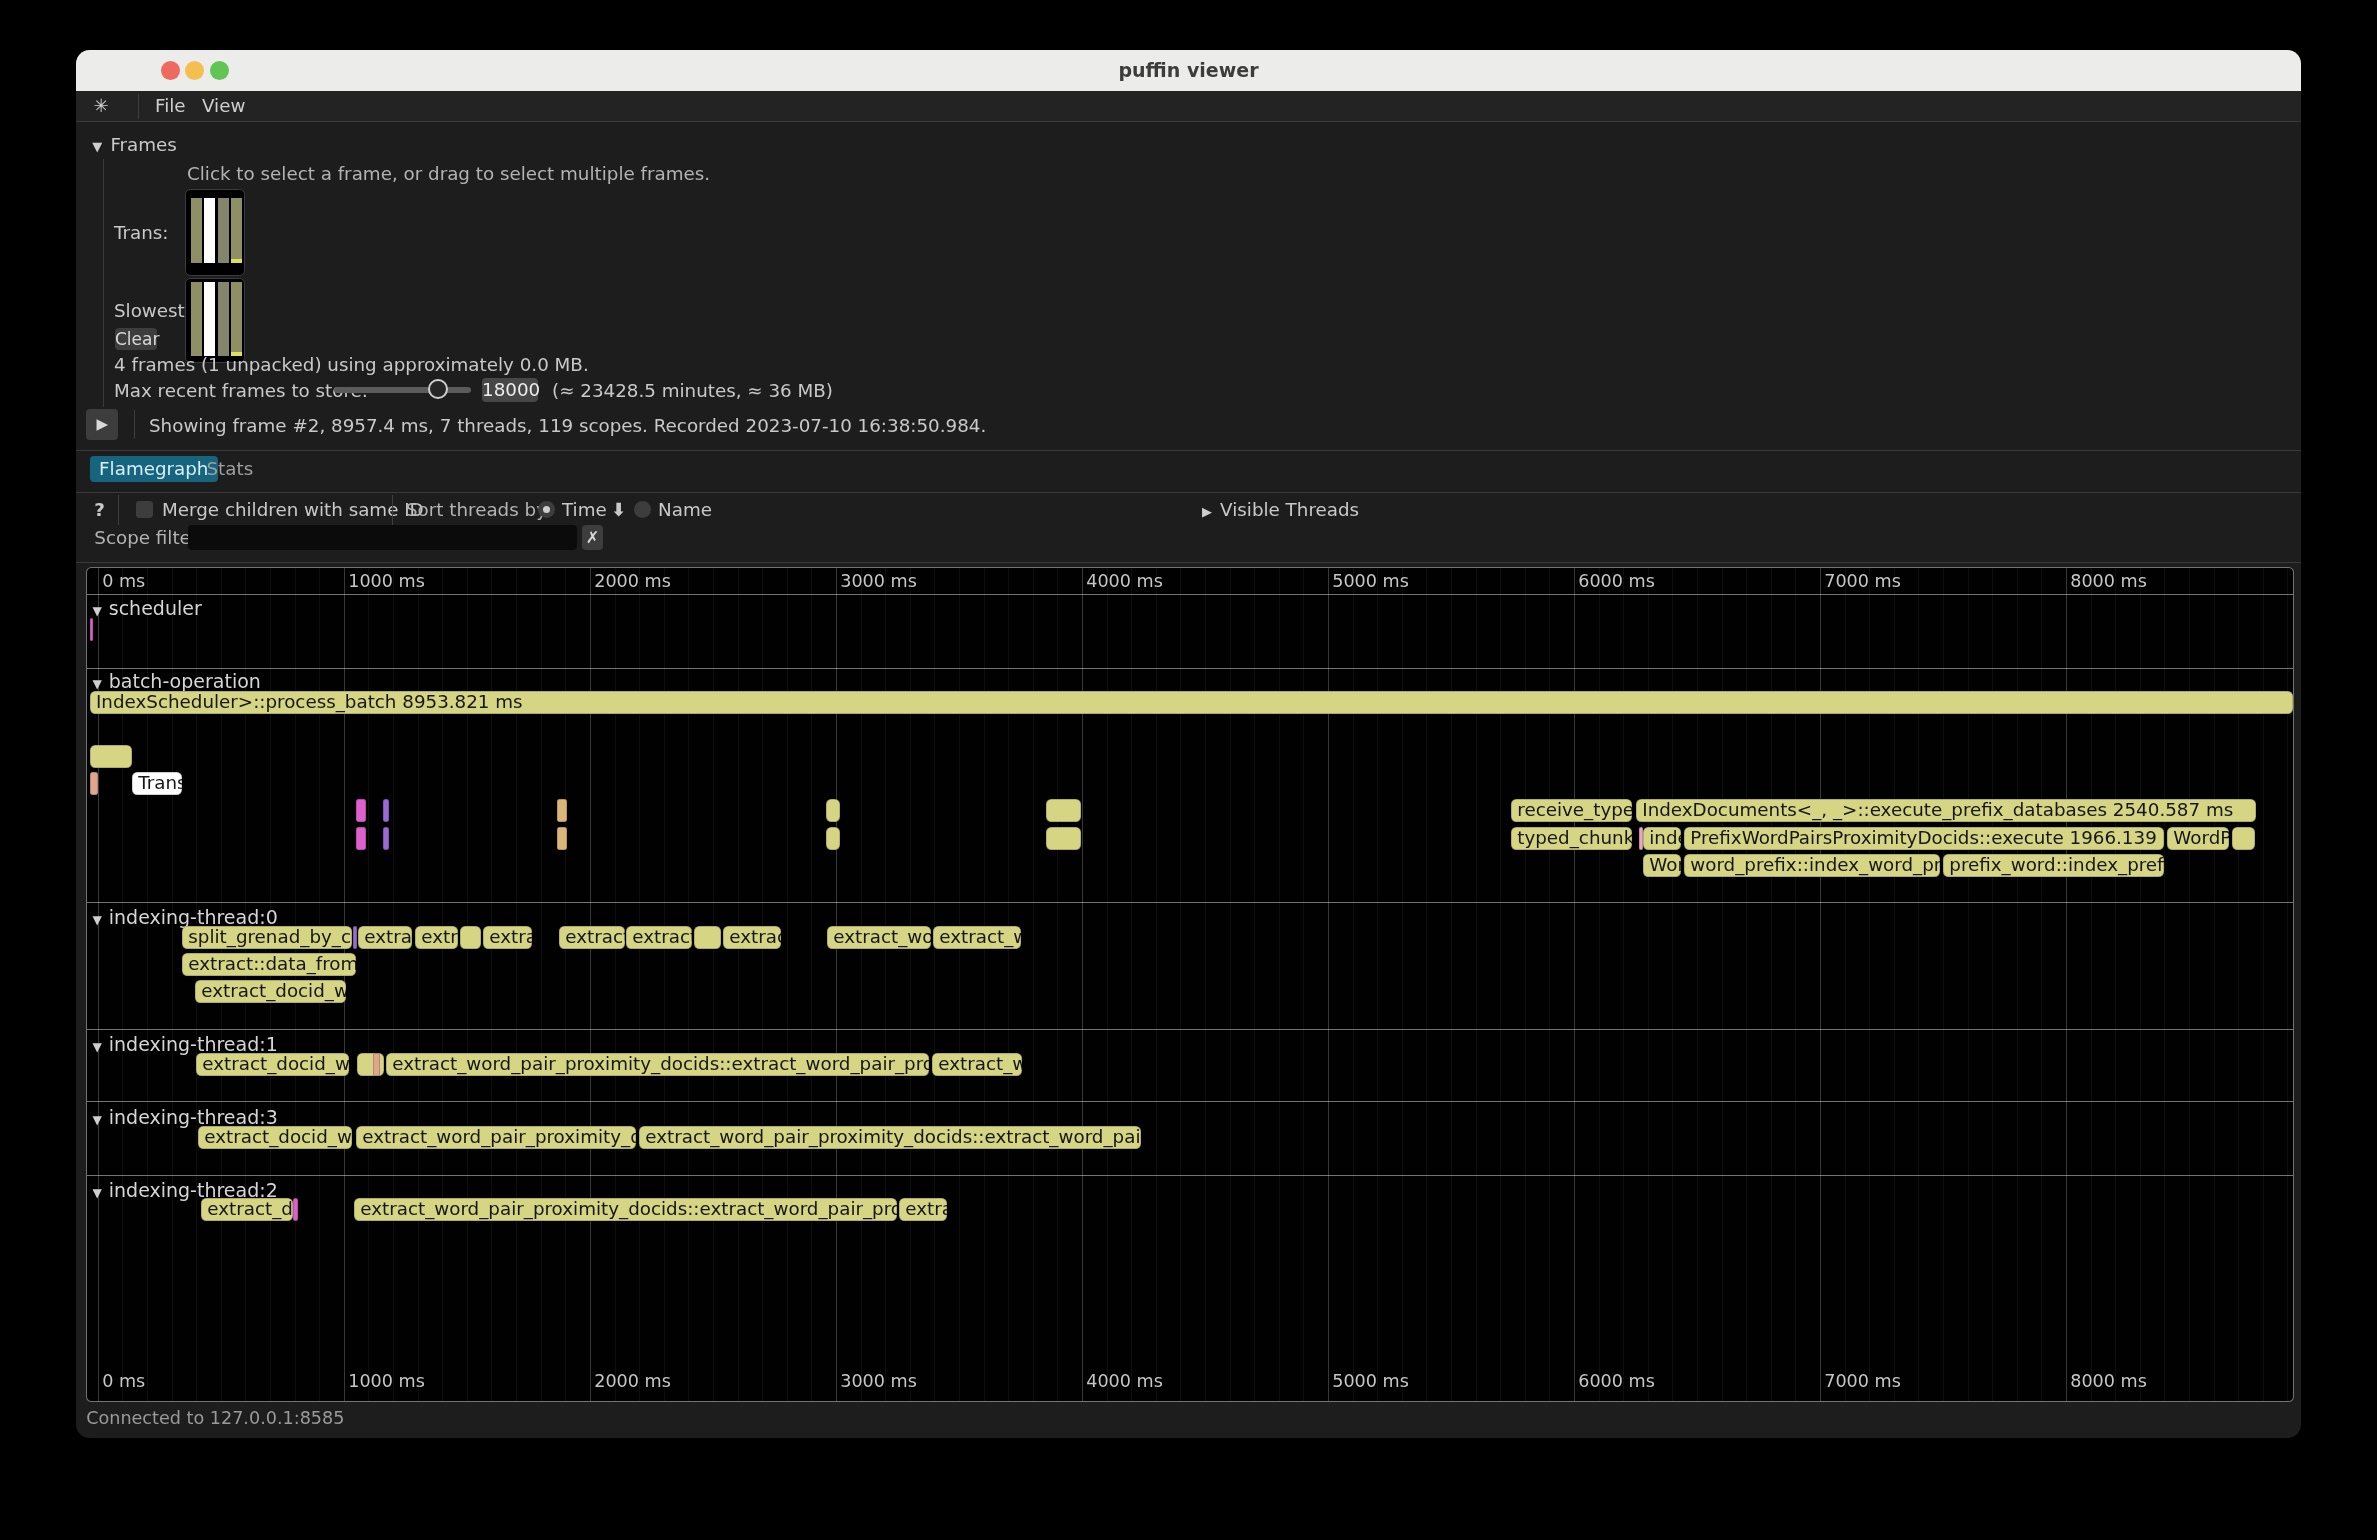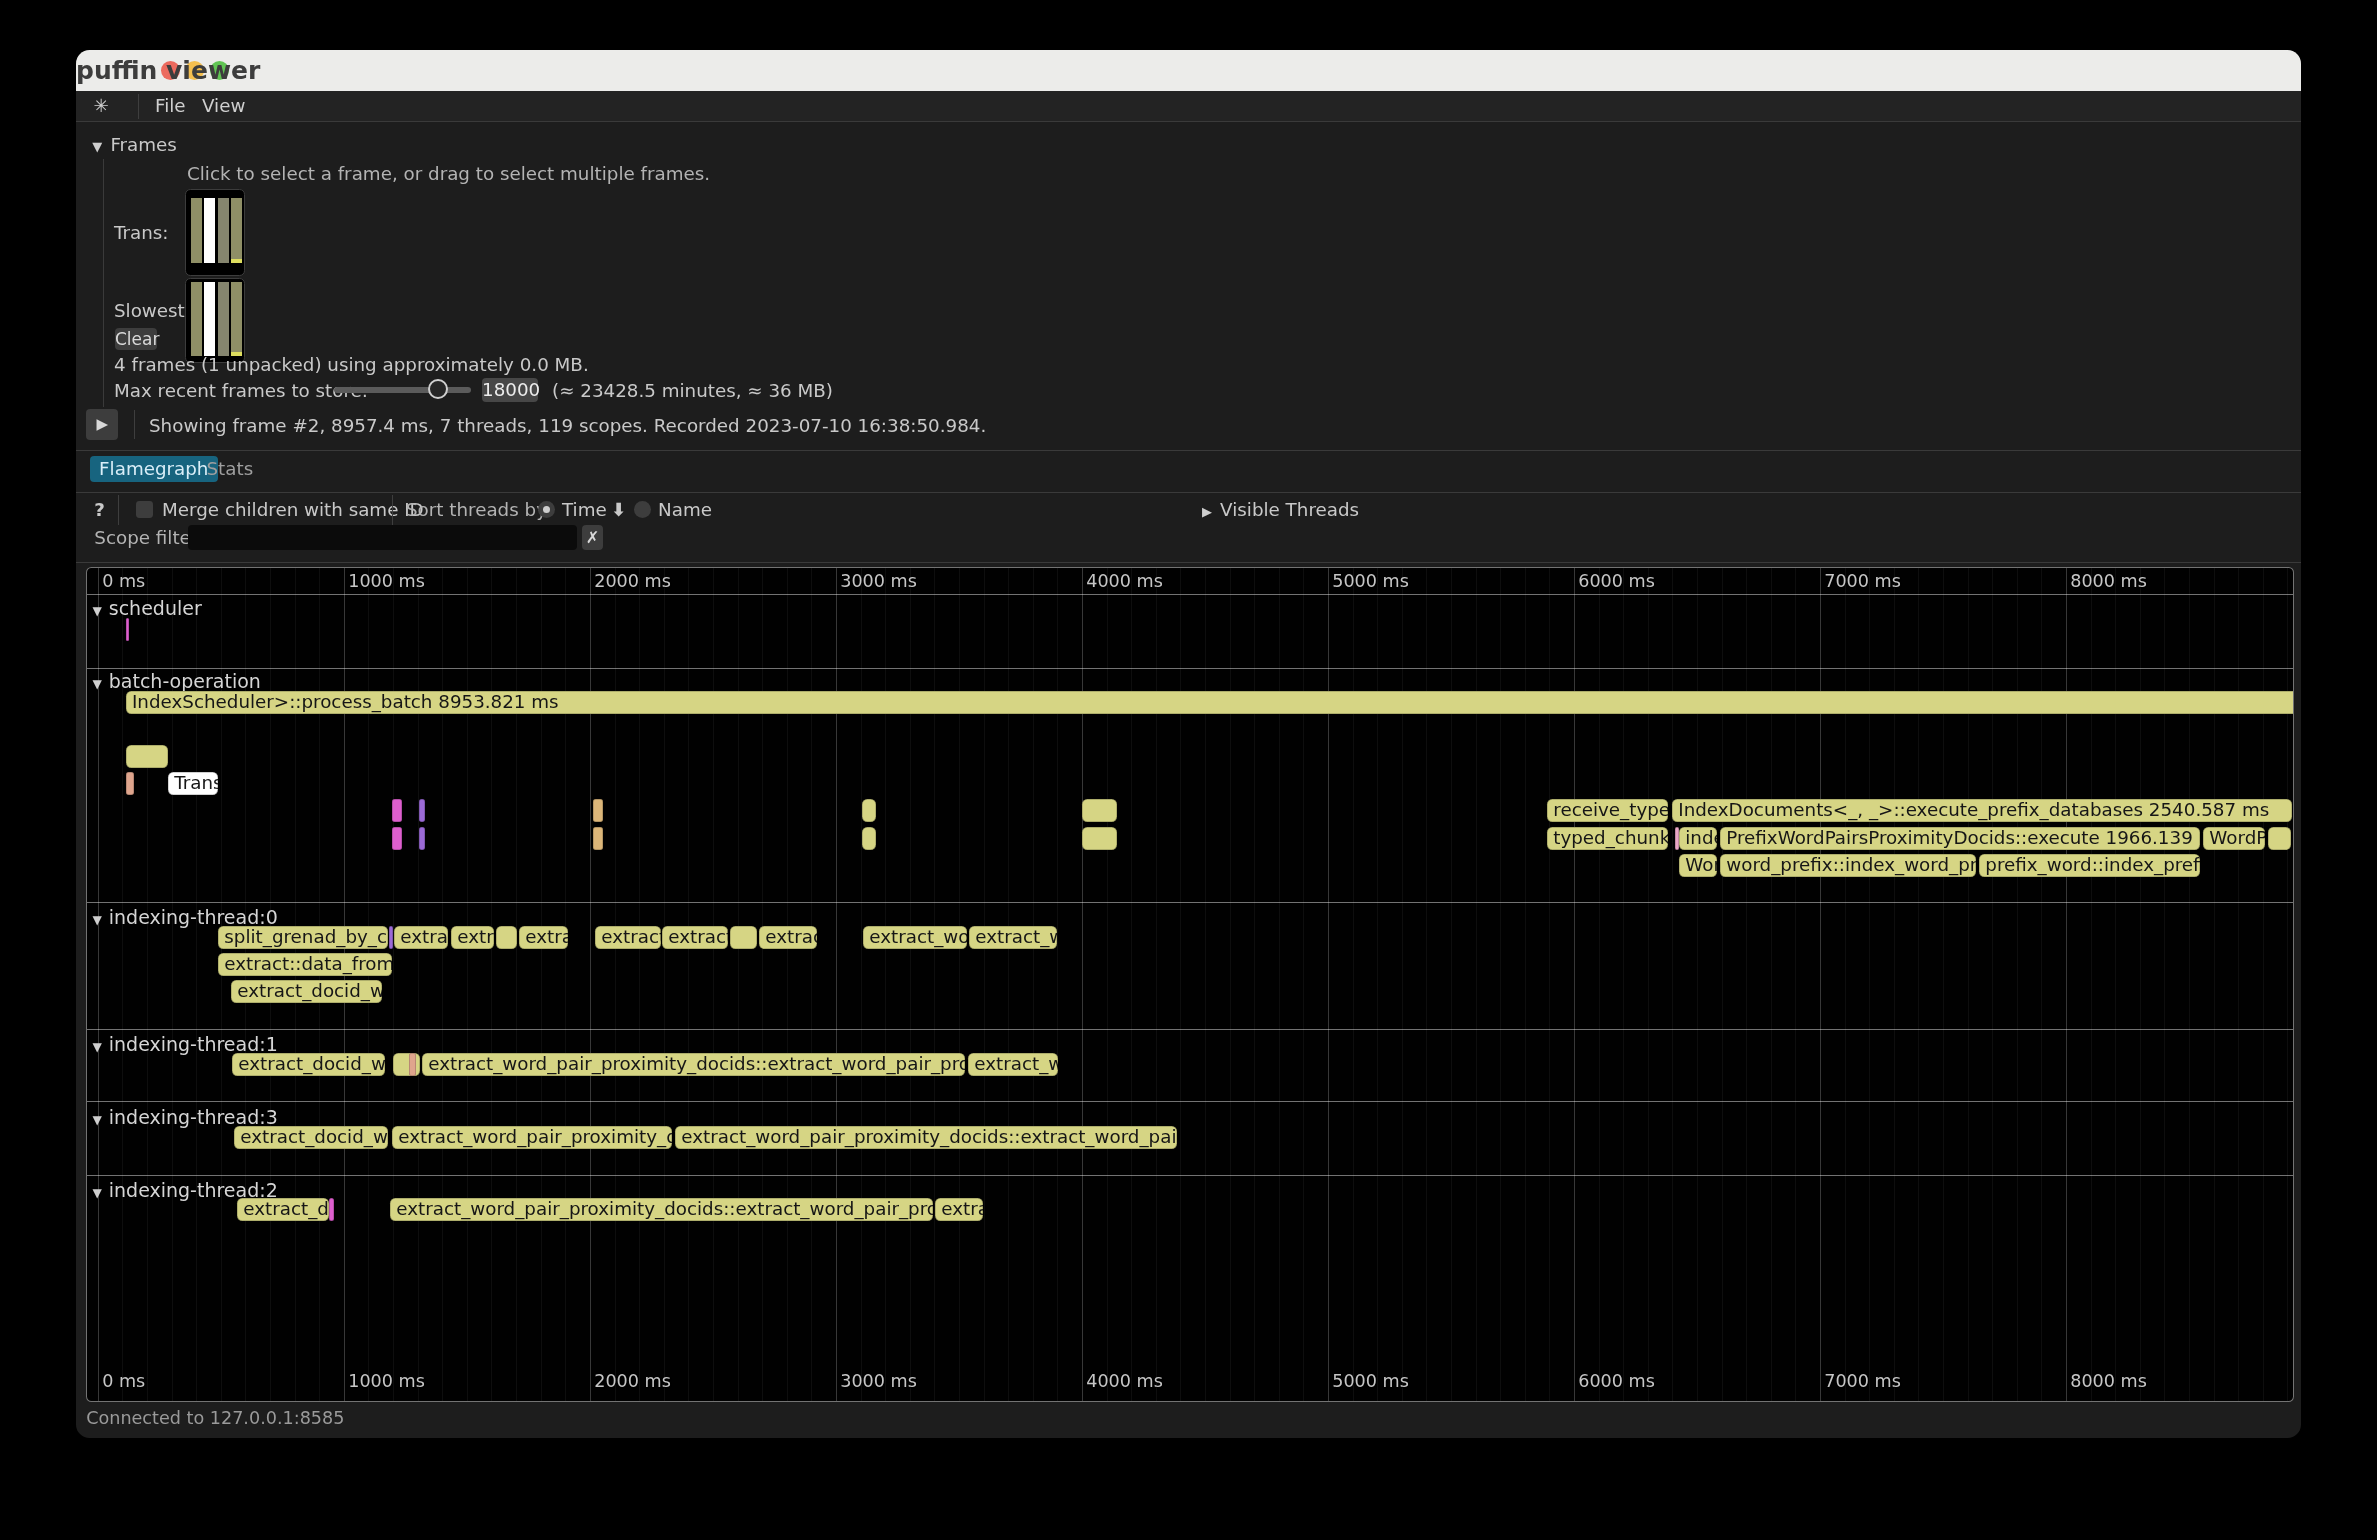--- a/index.html
+++ b/index.html
@@ -5,22 +5,22 @@
   * { margin:0; padding:0; box-sizing:border-box; }
   html,body { width:2377px; height:1540px; background:#000; font-family:"DejaVu Sans", sans-serif; overflow:hidden; }
   .abs { position:absolute; }
   .window {
     position:absolute; left:76px; top:50px; width:2225px; height:1388px;
     background:#1d1d1d; border-radius:13.6px; overflow:hidden;
   }
   
   .titlebar { position:absolute; left:0; top:0; width:100%; height:41px; background:#ececea; }
   .light { position:absolute; top:11px; width:19px; height:19px; border-radius:50%; }
-  .title { position:absolute; left:0; top:0; width:100%; height:41px; text-align:left; line-height:41px;
-           font-size:25px; font-weight:bold; color:#3d3d3d; }
+  .title { position:absolute; left:0; top:0; width:100%; height:41px; text-align:center; line-height:41px;
+           font-size:19px; font-weight:bold; color:#3d3d3d; }
   
   .menubar { position:absolute; left:0; top:41px; width:100%; height:30.5px; background:#232323; border-bottom:1.4px solid #3a3a3a; }
   .menu-item { position:absolute; top:0; height:30.5px; line-height:30.5px; font-size:18.3px; color:#cfcfcf; cursor:default; }
   .menu-vsep { position:absolute; top:2.7px; width:1.4px; height:25px; background:#3e3e3e; }
   .txt { color:#c9c9c9; font-size:18.3px; line-height:22px; white-space:nowrap; }
   .dim { color:#b3b3b3; }
   .tri { font-size:13px; color:#cfcfcf; margin-right:8.1px; }
   .hsep { position:absolute; left:0; width:100%; height:1.4px; background:#3a3a3a; }
   .vsep { position:absolute; width:1.4px; background:#3e3e3e; }
   .guide { position:absolute; width:1.4px; background:#3a3a3a; }
@@ -45,21 +45,21 @@
   .canvas { position:absolute; left:10.2px; top:517px; width:2208px; height:835px; background:#010101;
             border:1.4px solid rgba(255,255,255,0.45); border-radius:5.4px; overflow:hidden; }
   .grid { position:absolute; top:0; bottom:0; width:0.7px; }
   .grid.minor { background:rgba(255,255,255,0.055); }
   .grid.major { background:rgba(255,255,255,0.22); }
   .tick-label { position:absolute; font-size:17.6px; color:#c6c6c6; text-shadow:0.7px 0.7px 0.7px #000; white-space:nowrap; }
   .thread-header { position:absolute; font-size:19px; color:#d6d6d6; white-space:nowrap; cursor:default; }
   .thread-header .tri { font-size:12.2px; margin-right:6.8px; }
   .thread-sep { position:absolute; left:0; right:0; height:1.4px; background:rgba(255,255,255,0.45); }
   .bar { position:absolute; height:23px; border-radius:5.4px; font-size:18.3px; line-height:22.4px; color:#161616;
-         padding:0 6.1px; white-space:nowrap; overflow:hidden; box-shadow:inset 0 0 0 0.7px rgba(0,0,0,0.25);margin-left:36px; }
+         padding:0 6.1px; white-space:nowrap; overflow:hidden; box-shadow:inset 0 0 0 0.7px rgba(0,0,0,0.25); }
   .statusbar { position:absolute; left:10.2px; top:1358px; font-size:17.6px; color:#9a9a9a; }
 </style>
 </head>
 <body>
 
 <div class="window">
 
   <div class="titlebar">
     <span class="light" style="left:85px; background:#ec6a5e;"></span>
     <span class="light" style="left:109px; background:#f4bf4f;"></span>

